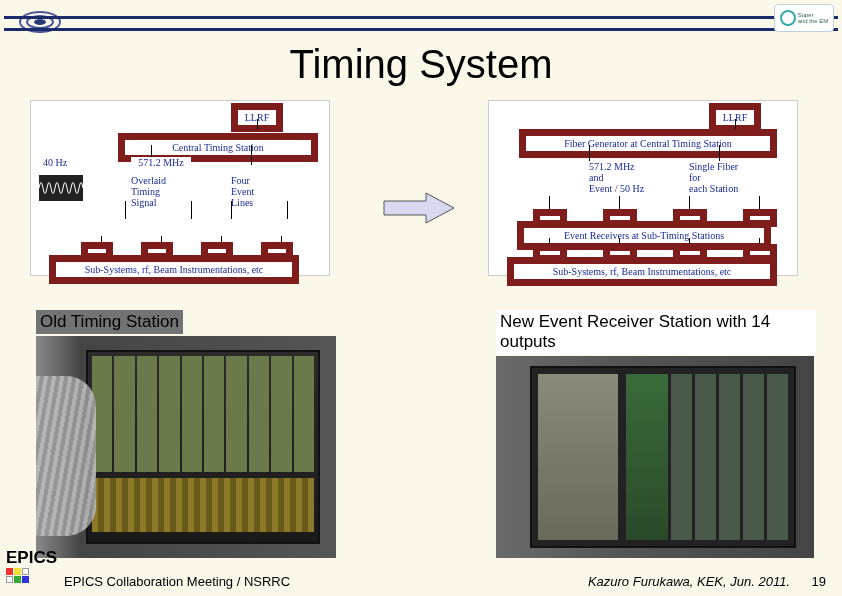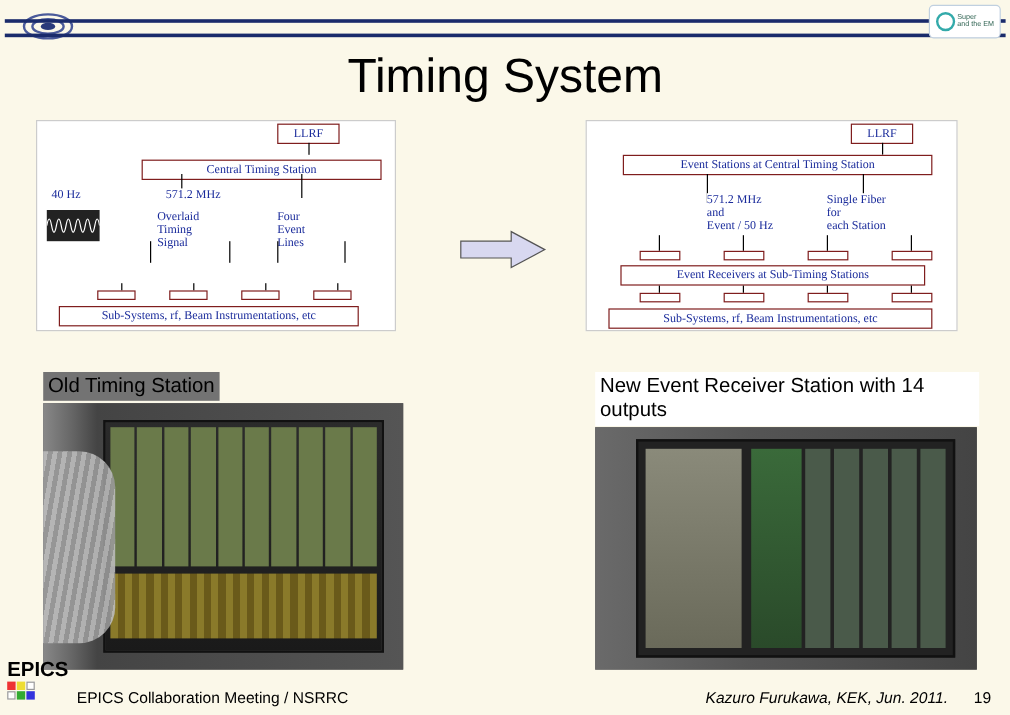--- a/index.html
+++ b/index.html
@@ -26,21 +26,21 @@
     font-size: 6px; color: #365; line-height: 1;
   }
   .logo-right .circ { width: 16px; height: 16px; border: 2px solid #3aa; border-radius: 50%; margin-right: 2px; }
   
   .title { position: absolute; top: 42px; left: 0; width: 100%; text-align: center; font-size: 40px; font-weight: 400; }
   
   .diagram { position: absolute; background: #fff; border: 1px solid #ccc; }
   .diagram-left { left: 30px; top: 100px; width: 300px; height: 176px; }
   .diagram-right { left: 488px; top: 100px; width: 310px; height: 176px; }
   .dbox {
-    position: absolute; border: 1px solid #7f1d1d; background: #fff;
+    position: absolute; border: 7px solid #7f1d1d; background: #fff;
     font-size: 10px; color: #1a2b9b; padding: 2px 4px;
     text-align: center;
   }
   .dbox.serif { font-family: 'Times New Roman', serif; }
   .dline { position: absolute; background: #000; }
   .waveform {
     position: absolute; left: 8px; top: 74px; width: 44px; height: 26px;
     background: #222;
   }
   .waveform svg { width: 100%; height: 100%; display: block; }
@@ -126,21 +126,21 @@
 
   <div class="big-arrow">
     <svg viewBox="0 0 80 36">
       <path d="M4 11 L46 11 L46 3 L74 18 L46 33 L46 25 L4 25 Z" fill="#d8d8f0" stroke="#555" stroke-width="1"></path>
     </svg>
   </div>
 
   <div class="diagram diagram-right">
     <div class="dbox serif" style="left:220px; top:2px; width:52px;">LLRF</div>
     <div class="dline" style="left:246px; top:18px; width:1px; height:10px;"></div>
-    <div class="dbox serif" style="left:30px; top:28px; width:258px;">Event Stations at Central Timing Station</div>
+    <div class="dbox serif" style="left:30px; top:28px; width:258px;">Fiber Generator at Central Timing Station</div>
     <div class="dline" style="left:100px; top:44px; width:1px; height:24px;"></div>
     <div class="dline" style="left:230px; top:44px; width:1px; height:24px;"></div>
     <div class="dbox serif" style="left:100px; top:60px; width:70px; border:none; padding:0; text-align:left; white-space:pre-line;">571.2 MHz
 and
 Event / 50 Hz</div>
     <div class="dbox serif" style="left:200px; top:60px; width:70px; border:none; padding:0; text-align:left; white-space:pre-line;">Single Fiber
 for
 each Station</div>
     <div class="dline" style="left:60px; top:95px; width:1px; height:20px;"></div>
     <div class="dline" style="left:130px; top:95px; width:1px; height:20px;"></div>

